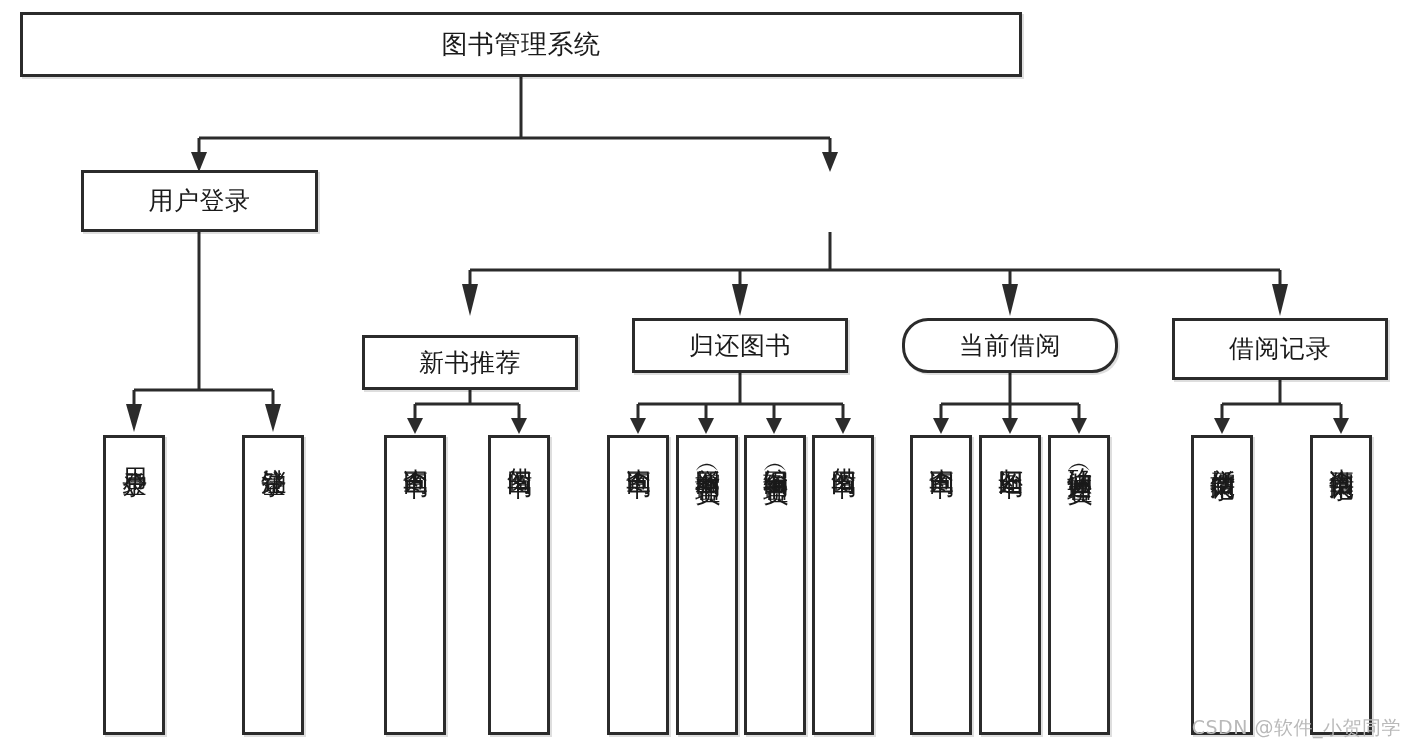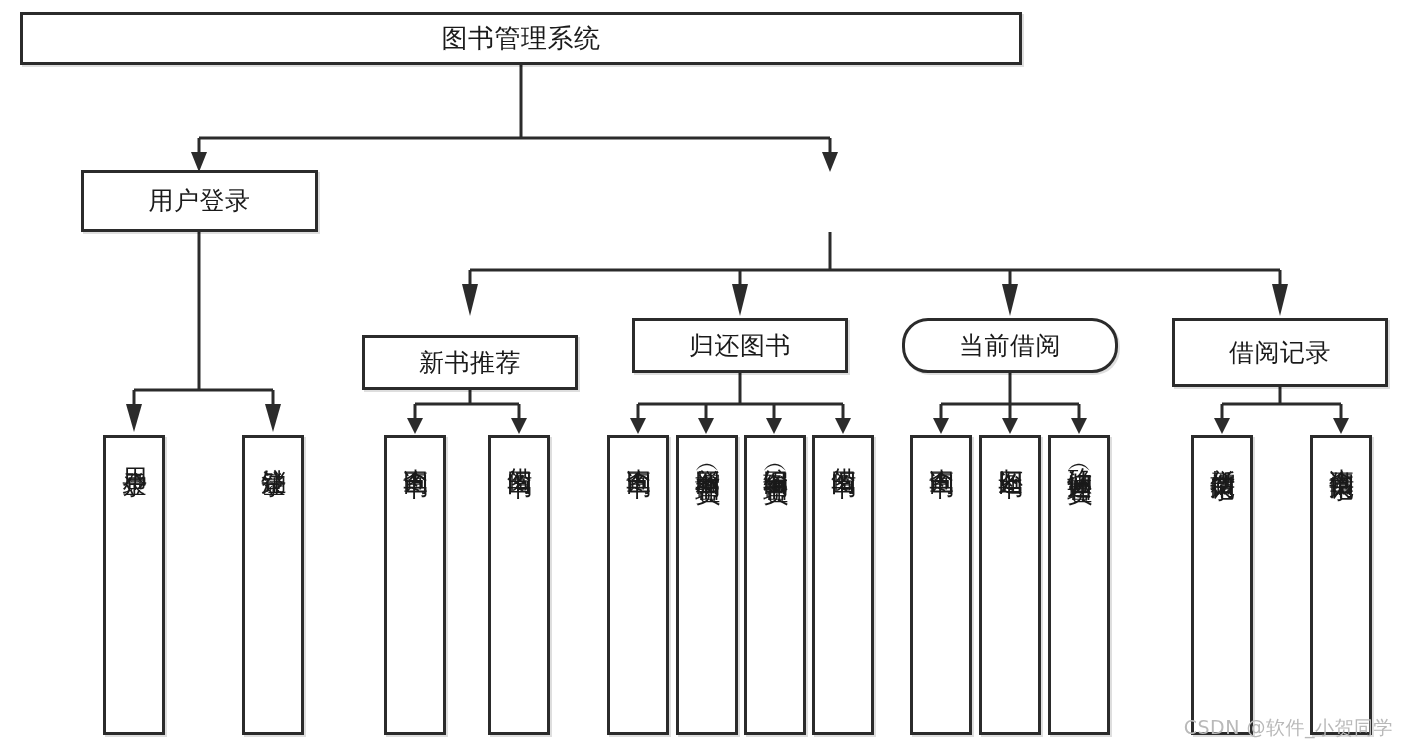--- a/index.html
+++ b/index.html
@@ -60,21 +60,21 @@
   .node.vert .node-label {
     writing-mode: vertical-rl;
     text-orientation: upright;
     font-size: 25px;
     line-height: 1.06;
     letter-spacing: 2px;
     white-space: nowrap;
   }
   .watermark {
     position: absolute;
-    right: 12px;
+    right: 4px;
     bottom: 6px;
     font-size: 19px;
     color: #b9b9b9;
     letter-spacing: 0.5px;
     white-space: nowrap;
     font-family: "DejaVu Sans", "Liberation Sans", sans-serif;
   }
 </style>
 </head>
 <body>
@@ -155,38 +155,38 @@
 
       <polygon points="933,418 949,418 941,434"></polygon>
       <polygon points="1002,418 1018,418 1010,434"></polygon>
       <polygon points="1071,418 1087,418 1079,434"></polygon>
 
       <polygon points="1214,418 1230,418 1222,434"></polygon>
       <polygon points="1333,418 1349,418 1341,434"></polygon>
     </g>
   </svg>
 
-  <div class="node horiz root" style="left:20px; top:12px; width:1002px; height:53px;">
+  <div class="node horiz root" style="left:20px; top:12px; width:1002px; height:65px;">
     <span class="node-label">图书管理系统</span>
   </div>
 
   <div class="node horiz" style="left:81px; top:170px; width:237px; height:62px;">
     <span class="node-label">用户登录</span>
   </div>
 
   <div class="node horiz" style="left:362px; top:335px; width:216px; height:55px;">
     <span class="node-label">新书推荐</span>
   </div>
   <div class="node horiz" style="left:632px; top:318px; width:216px; height:55px;">
     <span class="node-label">归还图书</span>
   </div>
   <div class="node horiz" style="left:902px; top:318px; width:216px; height:55px;border-radius:26px;">
     <span class="node-label">当前借阅</span>
   </div>
-  <div class="node horiz" style="left:1172px; top:318px; width:216px; height:69px;">
+  <div class="node horiz" style="left:1172px; top:318px; width:216px; height:62px;">
     <span class="node-label">借阅记录</span>
   </div>
 
   <div class="node vert" style="left:103px; top:435px; width:62px; height:300px;">
     <span class="node-label">用户登录</span>
   </div>
   <div class="node vert" style="left:242px; top:435px; width:62px; height:300px;">
     <span class="node-label">注销登录</span>
   </div>
 

